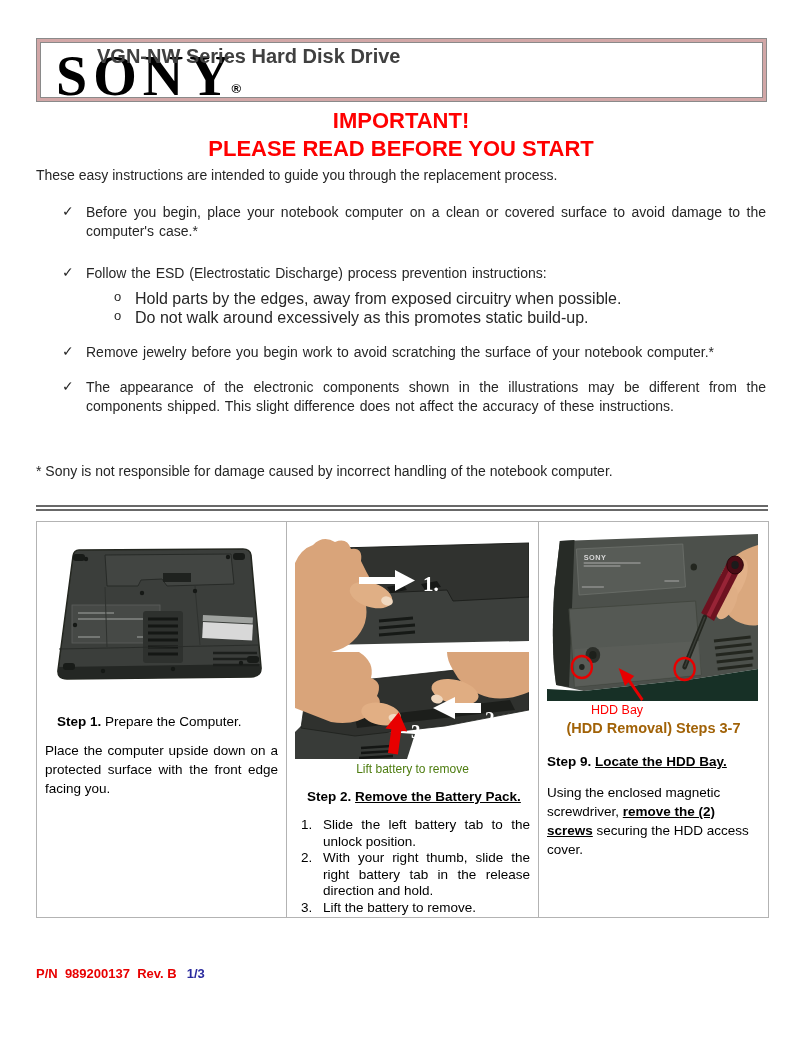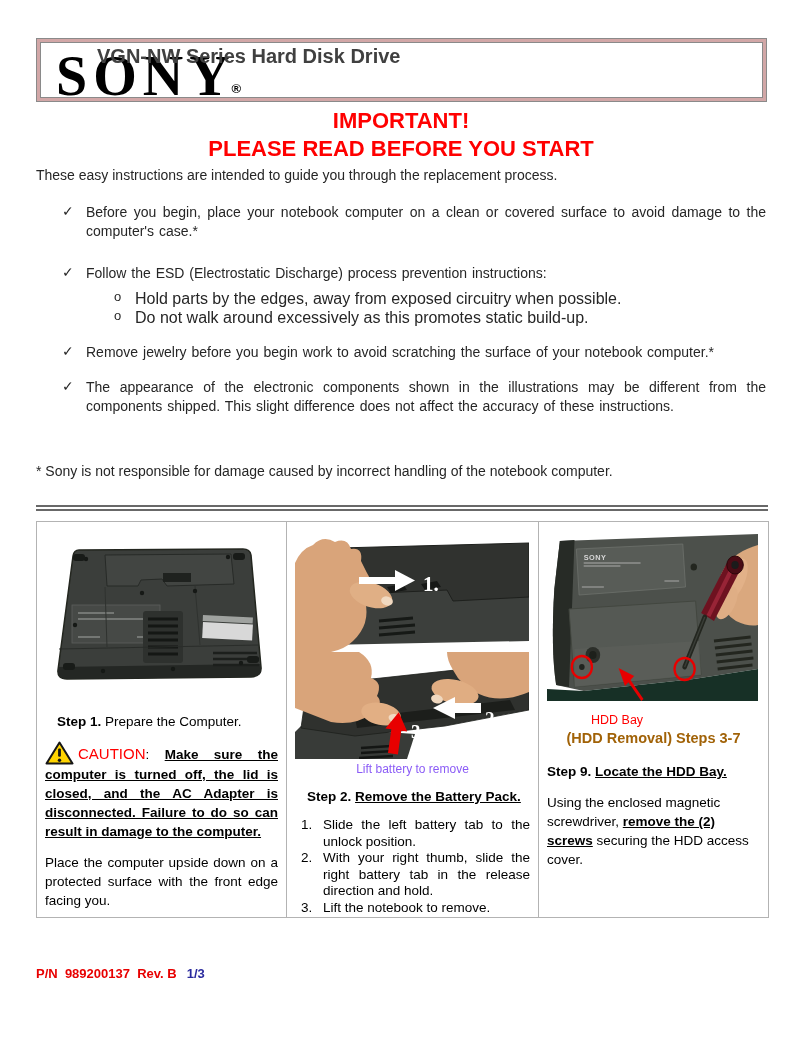--- a/index.html
+++ b/index.html
@@ -49,26 +49,26 @@
   .cell2{width:252px;border-right:1px solid #b3b3b3;}
   .cell3{flex:1;}
   .photo{display:block;}
   .stephead{margin:13px 0 0 12px;}
   .stephead b{font-weight:bold;}
   .u{text-decoration:underline;}
   .caution{margin:12px 0 0 0;text-align:justify;line-height:19px;}
   .warn{vertical-align:-6px;margin-right:4px;}
   .cword{color:#ff0000;font-size:15px;}
   .place{margin:12px 0 0 0;text-align:justify;line-height:19px;}
-  .photocap{margin:3px 0 0 0;color:#8b5cf6;font-size:12px;text-align:center;}
+  .photocap{margin:3px 0 0 0;color:#4d7c0f;font-size:12px;text-align:center;}
   .ollist{margin-top:13px;}
   .li{display:flex;}
   .num{flex:0 0 22px;padding-left:6px;line-height:16.5px;}
   .litext{flex:1;text-align:justify;line-height:16.5px;}
-  .hddcap1{margin:12px 0 0 0;padding-left:44px;color:#ff0000;font-size:12.5px;}
+  .hddcap1{margin:2px 0 0 0;padding-left:44px;color:#ff0000;font-size:12.5px;}
   .hddcap2{margin:3px 0 0 0;color:#a16207;font-weight:bold;font-size:14.5px;text-align:center;}
   .s3head{margin:18px 0 0 0;}
   .s3body{margin:14px 0 0 0;line-height:19px;}
 
   
   .footer{position:absolute;top:966px;left:36px;font-weight:bold;font-size:13px;}
   .pn{color:#e80000;white-space:pre;}
   .page-num{color:#2b2b9e;margin-left:10px;}
 </style>
 </head>
@@ -152,25 +152,20 @@
             <circle cx="30" cy="96" r="2.2"></circle>
         </g>
         <g fill="#181b18">
           <rect x="28" y="25" width="12" height="7" rx="3"></rect>
             <rect x="188" y="24" width="12" height="7" rx="3"></rect>
           <rect x="18" y="134" width="12" height="7" rx="3"></rect>
             <rect x="202" y="127" width="12" height="7" rx="3"></rect>
         </g>
       </svg>
       <p class="stephead"><b>Step 1.</b> <span>Prepare the Computer.</span></p>
-      <p class="caution"><svg class="warn" width="29" height="24" viewBox="0 0 29 24">
-            <path d="M14.5 1.5 L27.5 22.5 L1.5 22.5 Z" fill="#ffd400" stroke="#161616" stroke-width="2" stroke-linejoin="round"></path>
-            <rect x="13.1" y="7.5" width="2.8" height="8.2" rx="1.2" fill="#161616"></rect>
-            <circle cx="14.5" cy="19.3" r="1.7" fill="#161616"></circle>
-          </svg><span class="cword">CAUTION</span><span>:</span> <b class="u">Make sure the computer is turned off, the lid is closed, and the AC Adapter is disconnected. Failure to do so can result in damage to the computer.</b></p>
       <p class="place">Place the computer upside down on a protected surface with the front edge facing you.</p>
     </div>
 
     <div class="cell cell2">
       <svg class="photo" width="234" height="123" viewBox="0 0 234 123">
         <rect width="234" height="123" fill="#ffffff"></rect>
         <path d="M58 64 L234 56 L234 112 L30 116 Z" fill="#3c3f3c"></path>
         <path d="M84 92 l34 -3 M84 99 l36 -3 M84 106 l36 -3" stroke="#161916" stroke-width="3"></path>
         <rect x="208" y="28" width="22" height="26" rx="5" fill="#171a17"></rect>
         <path d="M44 19 L234 14 L234 68 L158 72 L152 61 L62 65 Z" fill="#30322f" stroke="#1e201d"></path>
@@ -206,21 +201,21 @@
         <div class="li">
           <span class="num">1.</span>
           <span class="litext">Slide the left battery tab to the unlock position.</span>
         </div>
         <div class="li">
           <span class="num">2.</span>
           <span class="litext">With your right thumb, slide the right battery tab in the release direction and hold.</span>
         </div>
         <div class="li">
           <span class="num">3.</span>
-          <span class="litext">Lift the notebook to remove.</span>
+          <span class="litext">Lift the battery to remove.</span>
         </div>
       </div>
     </div>
 
     <div class="cell cell3">
       <svg class="photo" width="211" height="172" viewBox="0 0 230 172" preserveAspectRatio="none">
         <rect width="230" height="172" fill="#ffffff"></rect>
         <path d="M14 12 L230 5 L230 140 L160 150 L40 162 L10 156 Q4 120 8 60 Z" fill="#4c504b"></path>
         <path d="M14 12 L30 11 L24 158 L10 156 Q4 120 8 60 Z" fill="#272b26"></path>
         <path d="M0 172 L0 160 L40 162 L160 150 L230 140 L230 172 Z" fill="#173026"></path>

